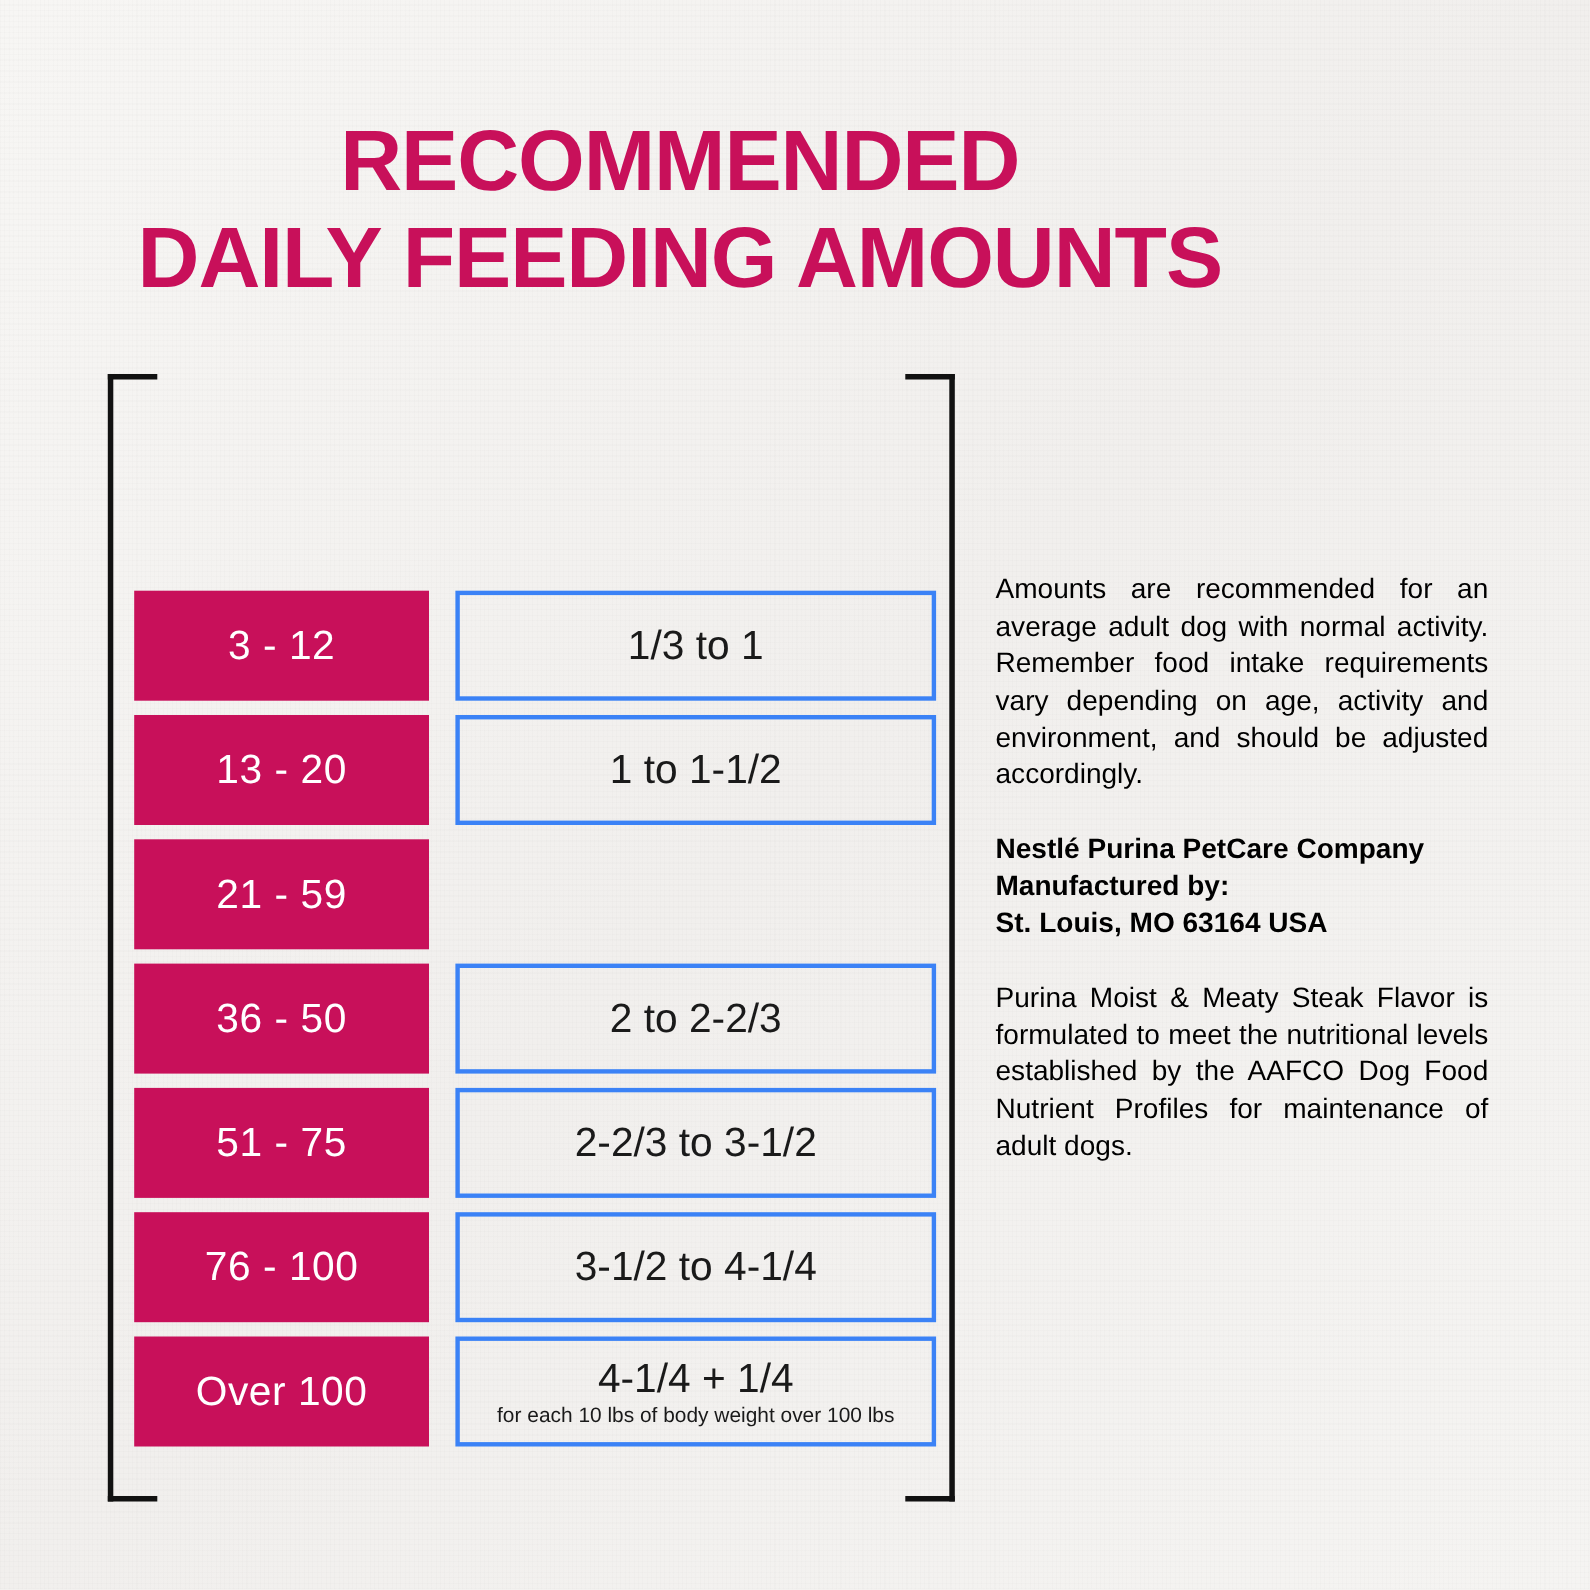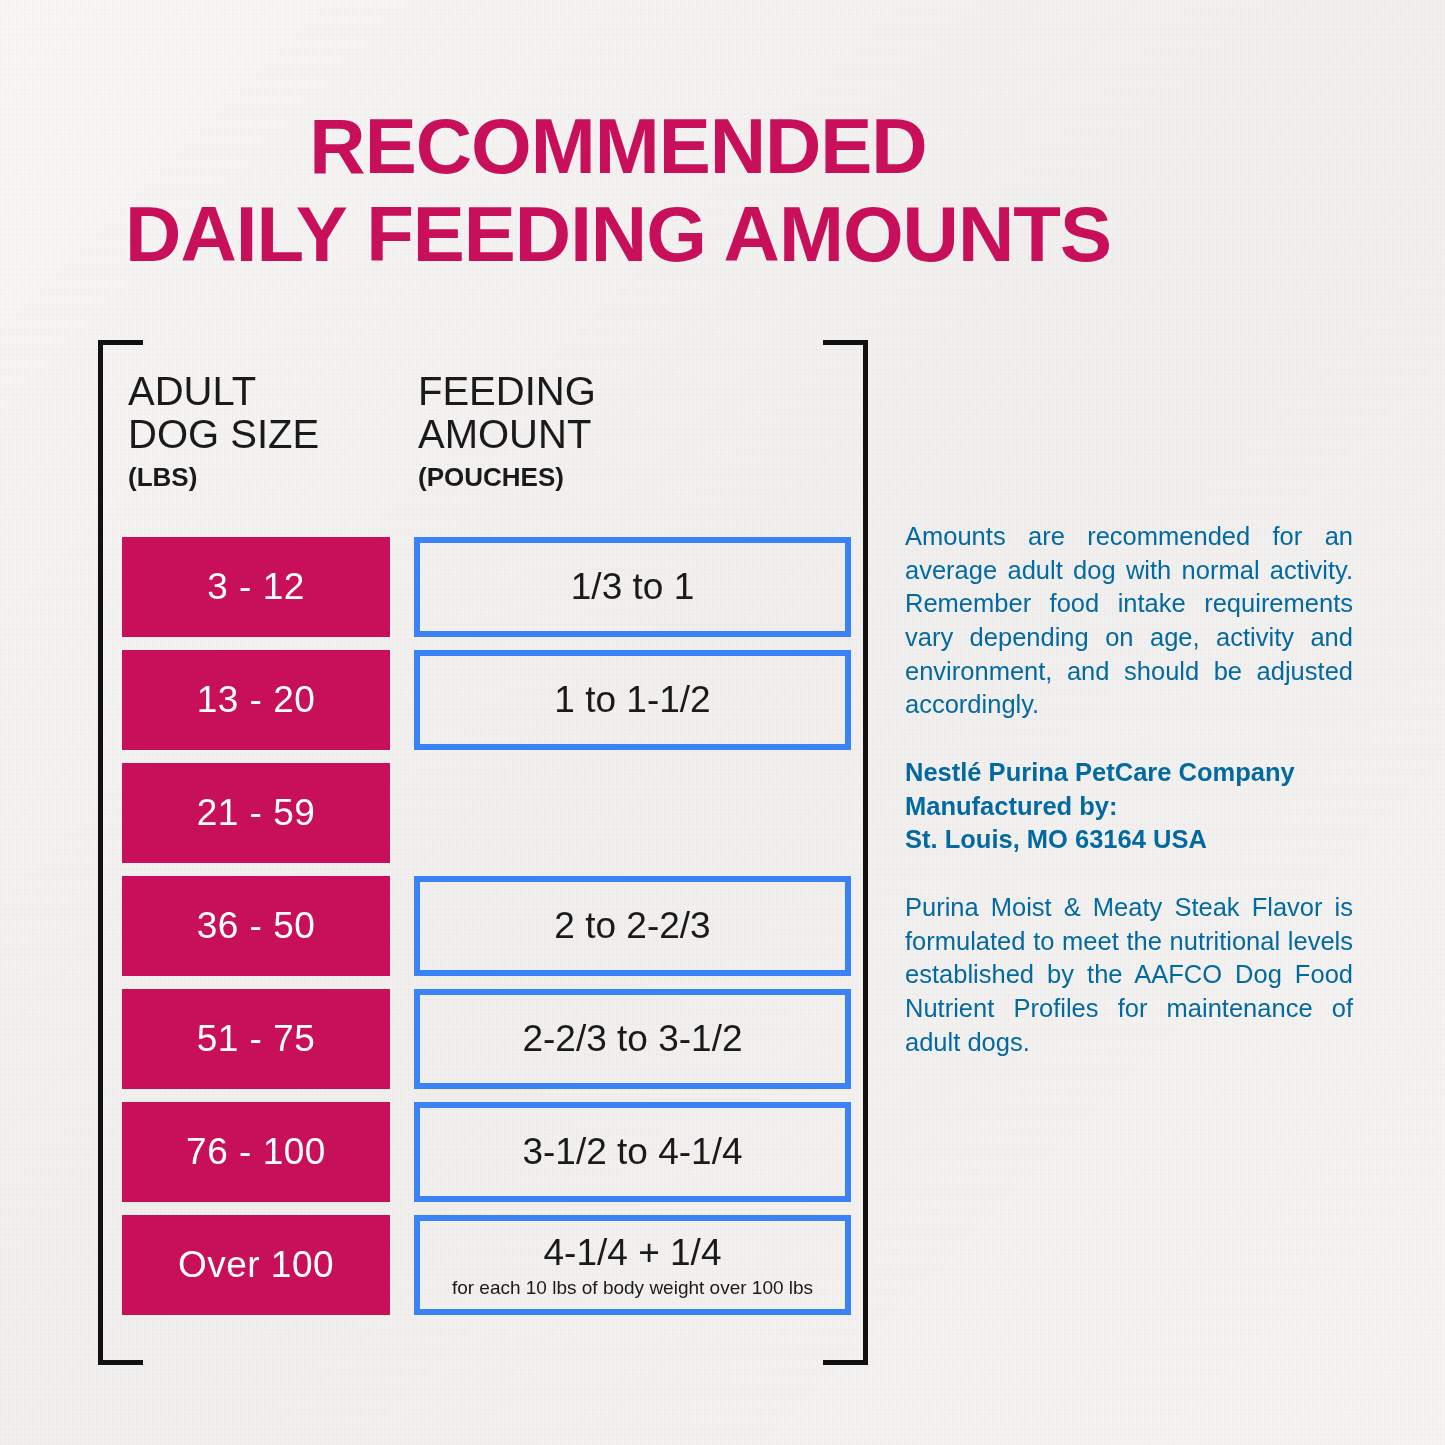--- a/index.html
+++ b/index.html
@@ -119,21 +119,21 @@
     color: #ffffff;
     font-size: 37px;
     display: flex;
     align-items: center;
     justify-content: center;
     letter-spacing: 0.5px;
   }
   .cell-amount {
     width: 437px;
     margin-left: 24px;
-    border: 6px solid #3b82f6;
+    border: 4px solid #3b82f6;
     color: #1a1a1a;
     font-size: 37px;
     display: flex;
     flex-direction: column;
     align-items: center;
     justify-content: center;
     text-align: center;
     box-sizing: border-box;
   }
   .cell-note {
@@ -142,21 +142,21 @@
     margin-top: 4px;
     line-height: 1.1;
   }
 
   
   .side {
     position: absolute;
     left: 905px;
     top: 520px;
     width: 448px;
-    color: #0369a1;
+    color: #000000;
   }
   .side p {
     margin: 0 0 34px 0;
     font-size: 25.5px;
     line-height: 1.32;
     text-align: justify;
   }
   .side p.last { margin-bottom: 0; }
   .mfr {
     margin: 0 0 34px 0;
@@ -175,36 +175,20 @@
 
   <div class="title">
     <span class="title-line1">RECOMMENDED</span>
     <span class="title-line2">DAILY FEEDING AMOUNTS</span>
   </div>
 
   <div class="table-wrap">
     <div class="bracket bracket-left"></div>
     <div class="bracket bracket-right"></div>
 
-    <div class="head-row">
-      <div class="head-col-a">
-        <div class="head-main">
-          <span>ADULT</span><br>
-          <span>DOG SIZE</span>
-        </div>
-        <div class="head-sub">(LBS)</div>
-      </div>
-      <div class="head-col-b">
-        <div class="head-main">
-          <span>FEEDING</span><br>
-          <span>AMOUNT</span>
-        </div>
-        <div class="head-sub">(POUCHES)</div>
-      </div>
-    </div>
 
     <div class="rows">
 
       <div class="row">
         <div class="cell-size">3 - 12</div>
         <div class="cell-amount">
           <span>1/3 to 1</span>
         </div>
       </div>
 

